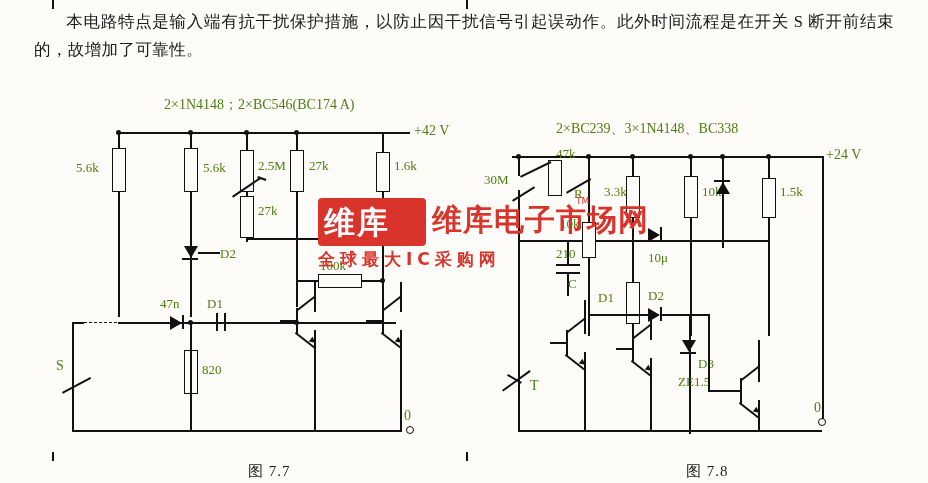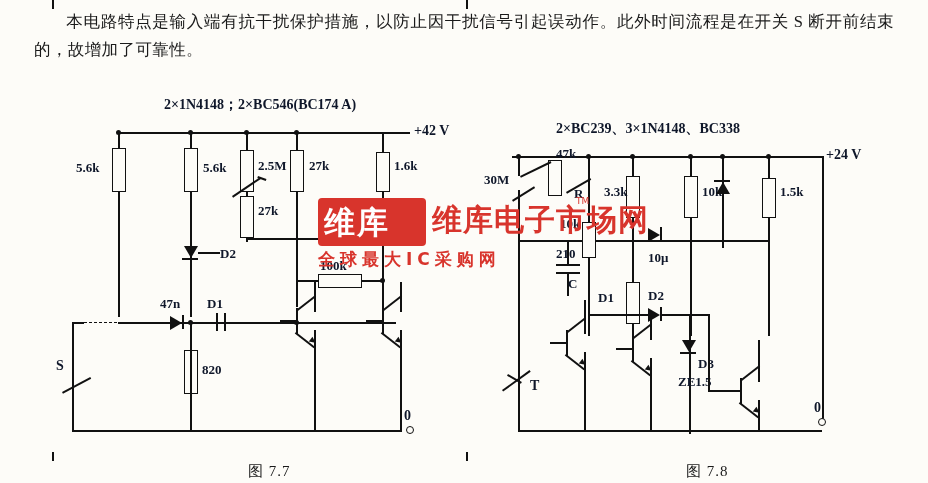--- a/index.html
+++ b/index.html
@@ -34,22 +34,21 @@
     position:absolute;
     border:1.5px solid #111;
     background:#fdfcf8;
     box-sizing:border-box;
   }
   .lbl{
     position:absolute;
     font-size:13px;
     font-family:"Liberation Serif", serif;
     white-space:nowrap;
-    color:#0f172a;
-    font-weight:bold;
+    color:#4d7c0f;
   }
   .lbl.big{font-size:14px;}
 
   .node{
     position:absolute;
     width:5px;height:5px;border-radius:50%;
     background:#111;
   }
   .term{
     position:absolute;

